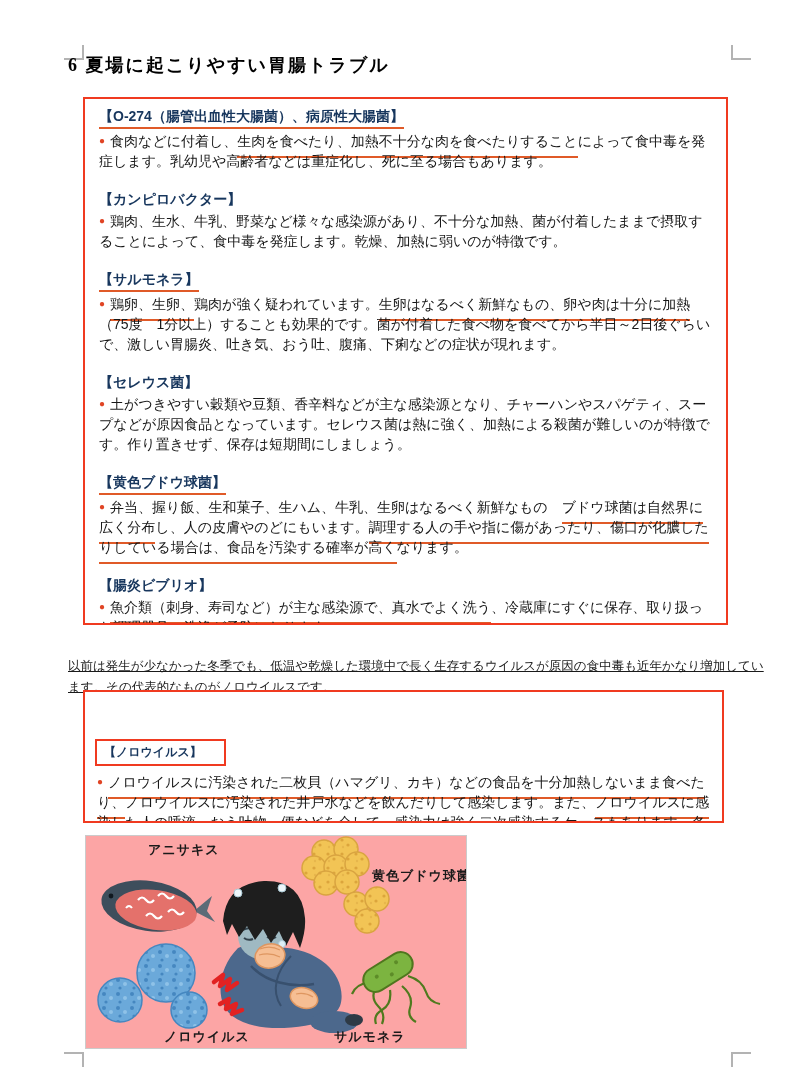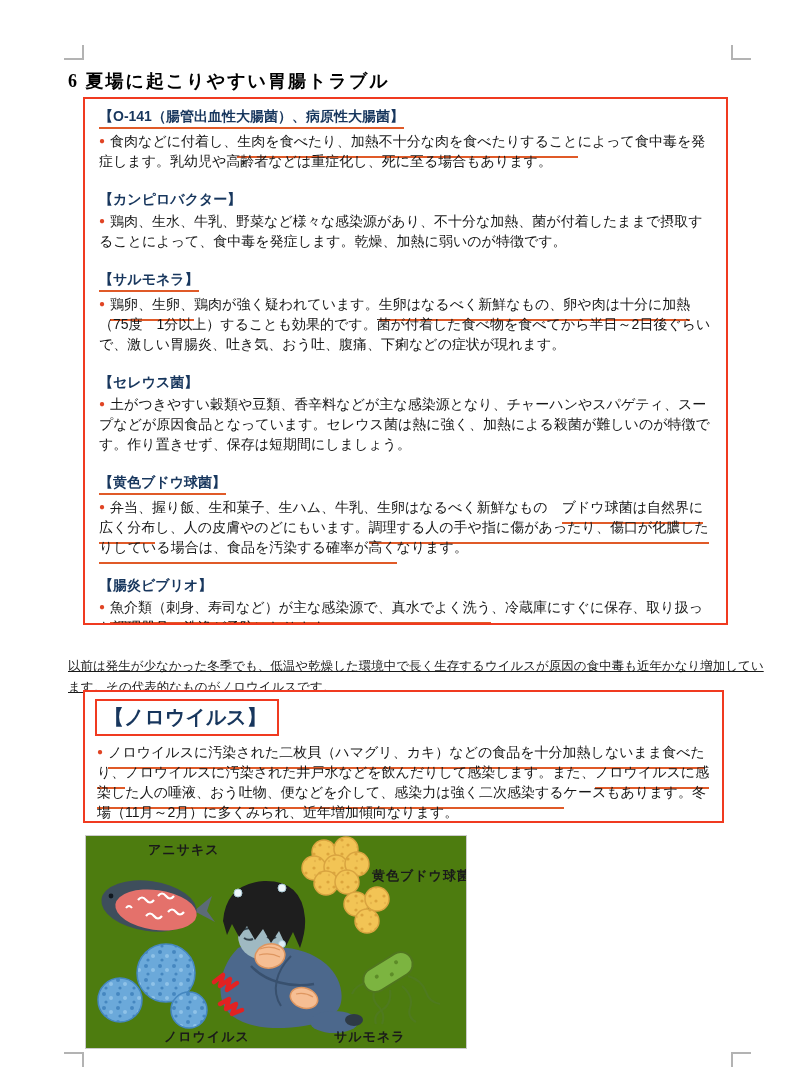--- a/index.html
+++ b/index.html
@@ -9,70 +9,70 @@
     color:#111;overflow:hidden;
   }
   
   .mark{position:absolute;width:18px;height:13px;}
   .mark-tl{left:64px;top:45px;border-right:2px solid var(--mark-gray);border-bottom:2px solid var(--mark-gray);}
   .mark-tr{left:731px;top:45px;border-left:2px solid var(--mark-gray);border-bottom:2px solid var(--mark-gray);}
   .mark-bl{left:64px;top:1052px;border-right:2px solid var(--mark-gray);border-top:2px solid var(--mark-gray);}
   .mark-br{left:731px;top:1052px;border-left:2px solid var(--mark-gray);border-top:2px solid var(--mark-gray);}
   
   .page-title{
-    position:absolute;left:68px;top:57px;width:680px;
+    position:absolute;left:68px;top:41px;width:680px;
     font-family:"Liberation Serif","DejaVu Serif",serif;
     font-weight:bold;font-size:18px;letter-spacing:2px;color:#000;
   }
   
   .redbox{position:absolute;border:2px solid var(--red);background:#fff;box-sizing:border-box;}
   .box1{left:83px;top:97px;width:645px;height:528px;padding:7px 14px 4px;overflow:hidden;}
   .box2{left:83px;top:690px;width:641px;height:133px;padding:7px 12px 4px;overflow:hidden;}
   .section{margin-top:18px;}
   .section:first-child{margin-top:0;}
   .hd{
     font-weight:bold;font-size:14px;line-height:20px;color:var(--navy);
     width:fit-content;
   }
   .hd-u{border-bottom:2px solid var(--underline);padding-bottom:1px;}
   .body{margin:2px 0 0 0;font-size:14px;line-height:20px;color:#161616;}
   .bullet{color:var(--bullet);font-size:10px;margin-right:5px;vertical-align:2px;}
   .u{border-bottom:2px solid var(--underline);padding-bottom:7px;}
   .nested-hd{
     display:inline-block;border:2px solid var(--red);
-    padding:3px 10px 3px 7px;margin-left:-2px;
-    font-weight:bold;font-size:20px;color:var(--navy);
+    padding:3px 22px 3px 7px;margin-left:-2px;
+    font-weight:bold;font-size:12px;color:var(--navy);margin-top:40px;
   }
   
   .middle{
     position:absolute;left:68px;top:643px;width:708px;
     font-size:12.5px;line-height:21px;color:#1a1a1a;text-decoration:underline;
   }
   
   .illus{
     position:absolute;left:85px;top:835px;width:380px;height:212px;
-    border:1px solid #cbcbcb;background:#4d7c0f;box-sizing:content-box;
+    border:1px solid #cbcbcb;background:#fca5a5;box-sizing:content-box;
   }
   .illus svg{display:block;}
   .illus text{font-family:"Liberation Sans","DejaVu Sans",sans-serif;font-weight:bold;font-size:13px;fill:#1a1a1a;letter-spacing:1px;}
 </style>
 </head>
 <body>
 
 <div class="mark mark-tl"></div>
 <div class="mark mark-tr"></div>
 <div class="mark mark-bl"></div>
 <div class="mark mark-br"></div>
 
 <h1 class="page-title">6 夏場に起こりやすい胃腸トラブル</h1>
 
 <div class="redbox box1">
 
   <div class="section">
-    <div class="hd hd-u">【O-141（腸管出血性大腸菌）、病原性大腸菌】</div>
+    <div class="hd hd-u">【O-274（腸管出血性大腸菌）、病原性大腸菌】</div>
     <p class="body"><span class="bullet">●</span><span><span>食肉などに付着し、</span><span class="u">生肉を食べたり、加熱不十分な肉を食べたりすること</span><span>によって食中毒を発症します。乳幼児や高齢者などは重症化し、死に至る場合もあります。</span></span></p>
   </div>
 
   <div class="section">
     <div class="hd">【カンピロバクター】</div>
     <p class="body"><span class="bullet">●</span><span><span>鶏肉、生水、牛乳、野菜など様々な感染源があり、不十分な加熱、菌が付着したままで摂取することによって、食中毒を発症します。乾燥、加熱に弱いのが特徴です。</span></span></p>
   </div>
 
   <div class="section">
     <div class="hd hd-u">【サルモネラ】</div>

